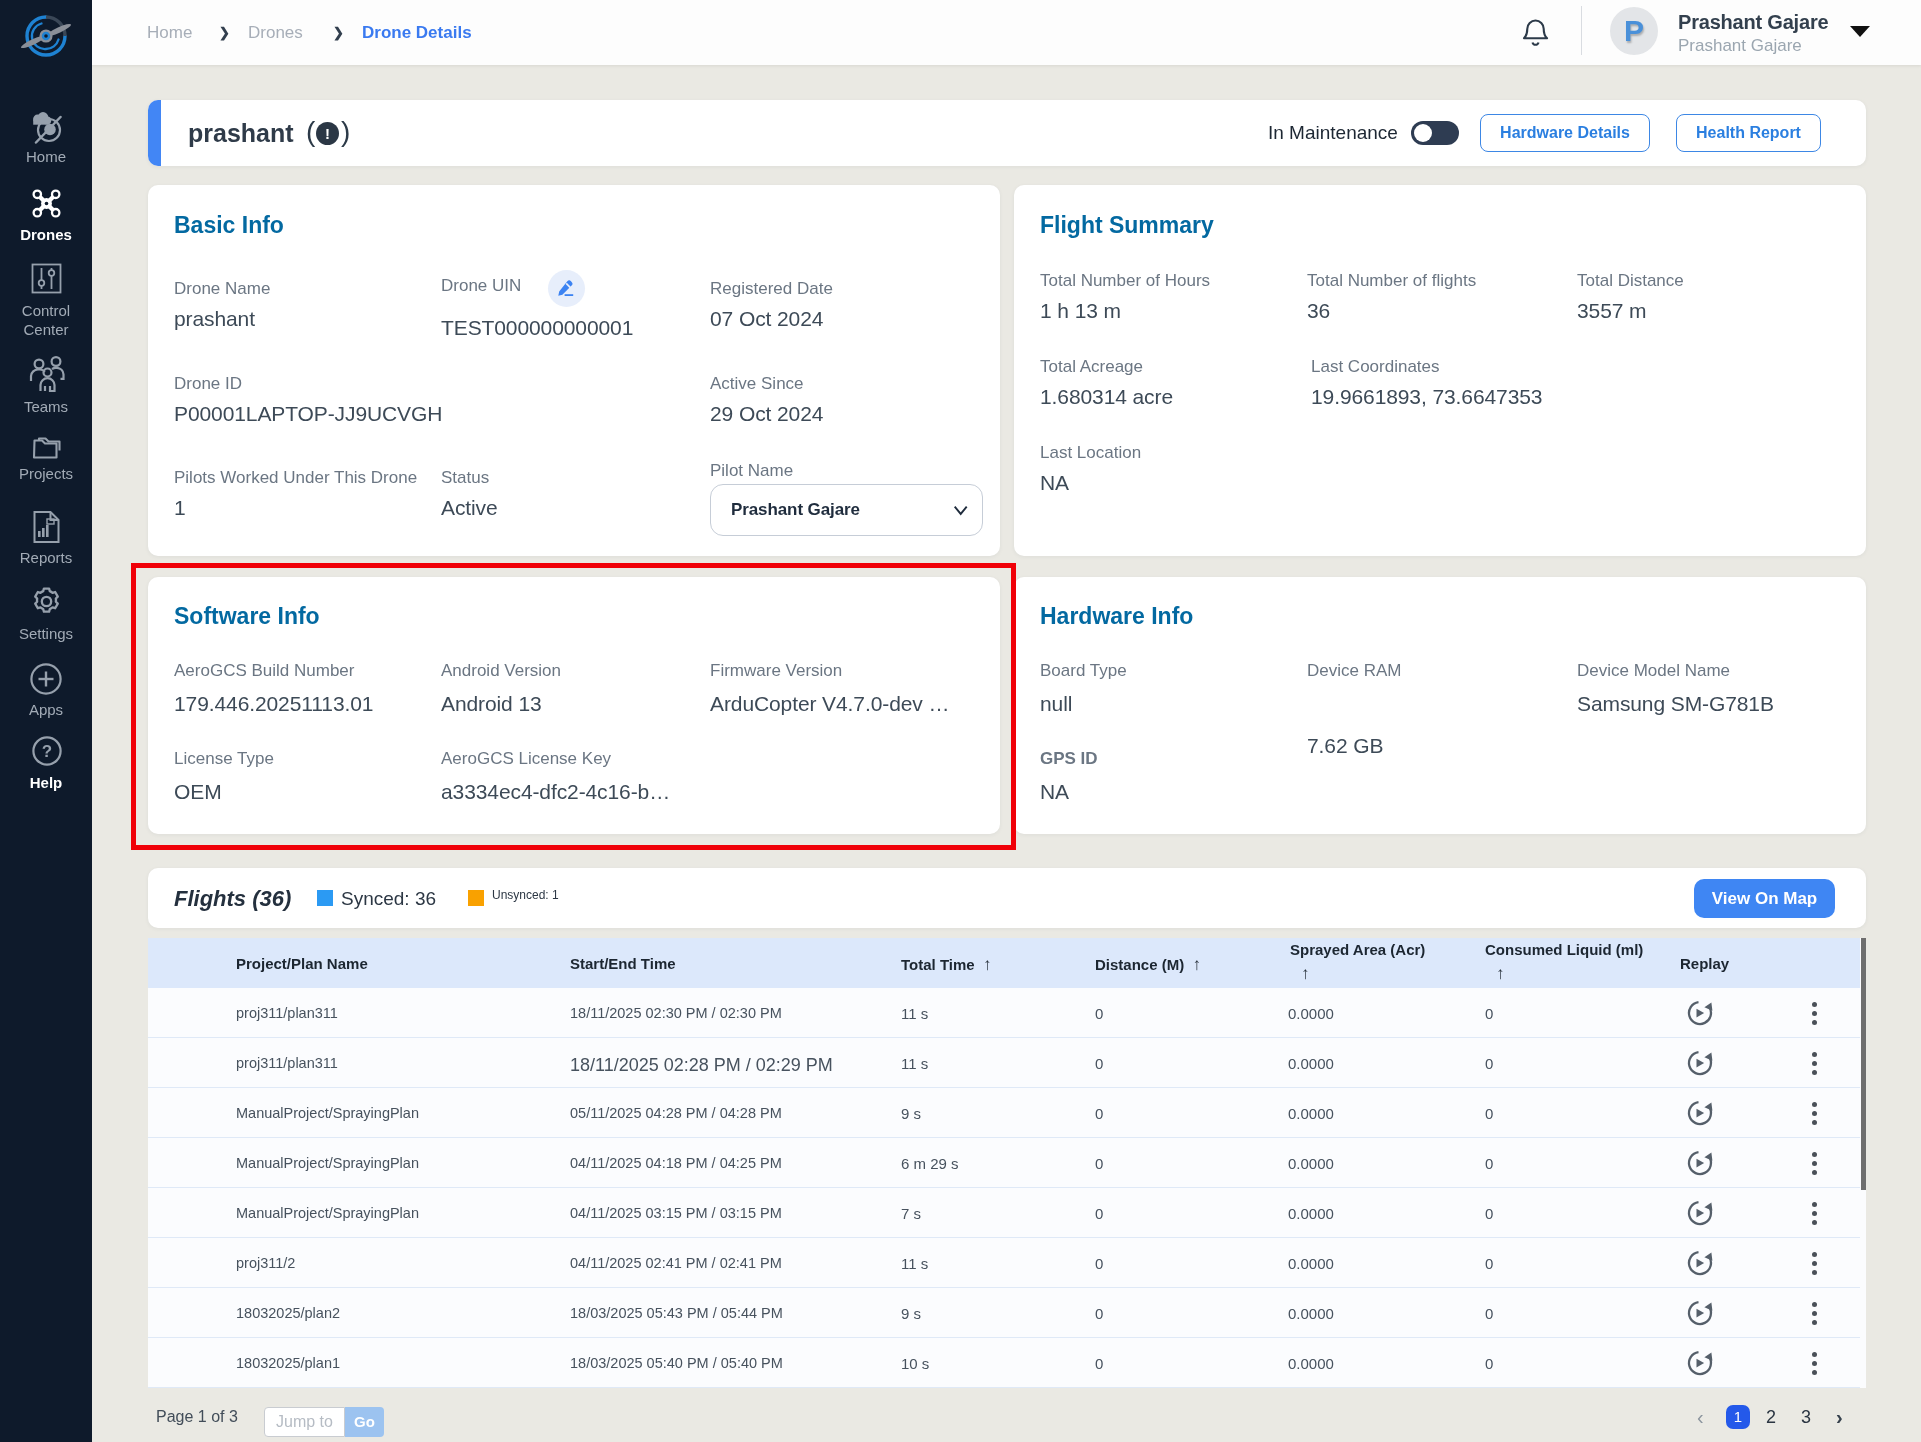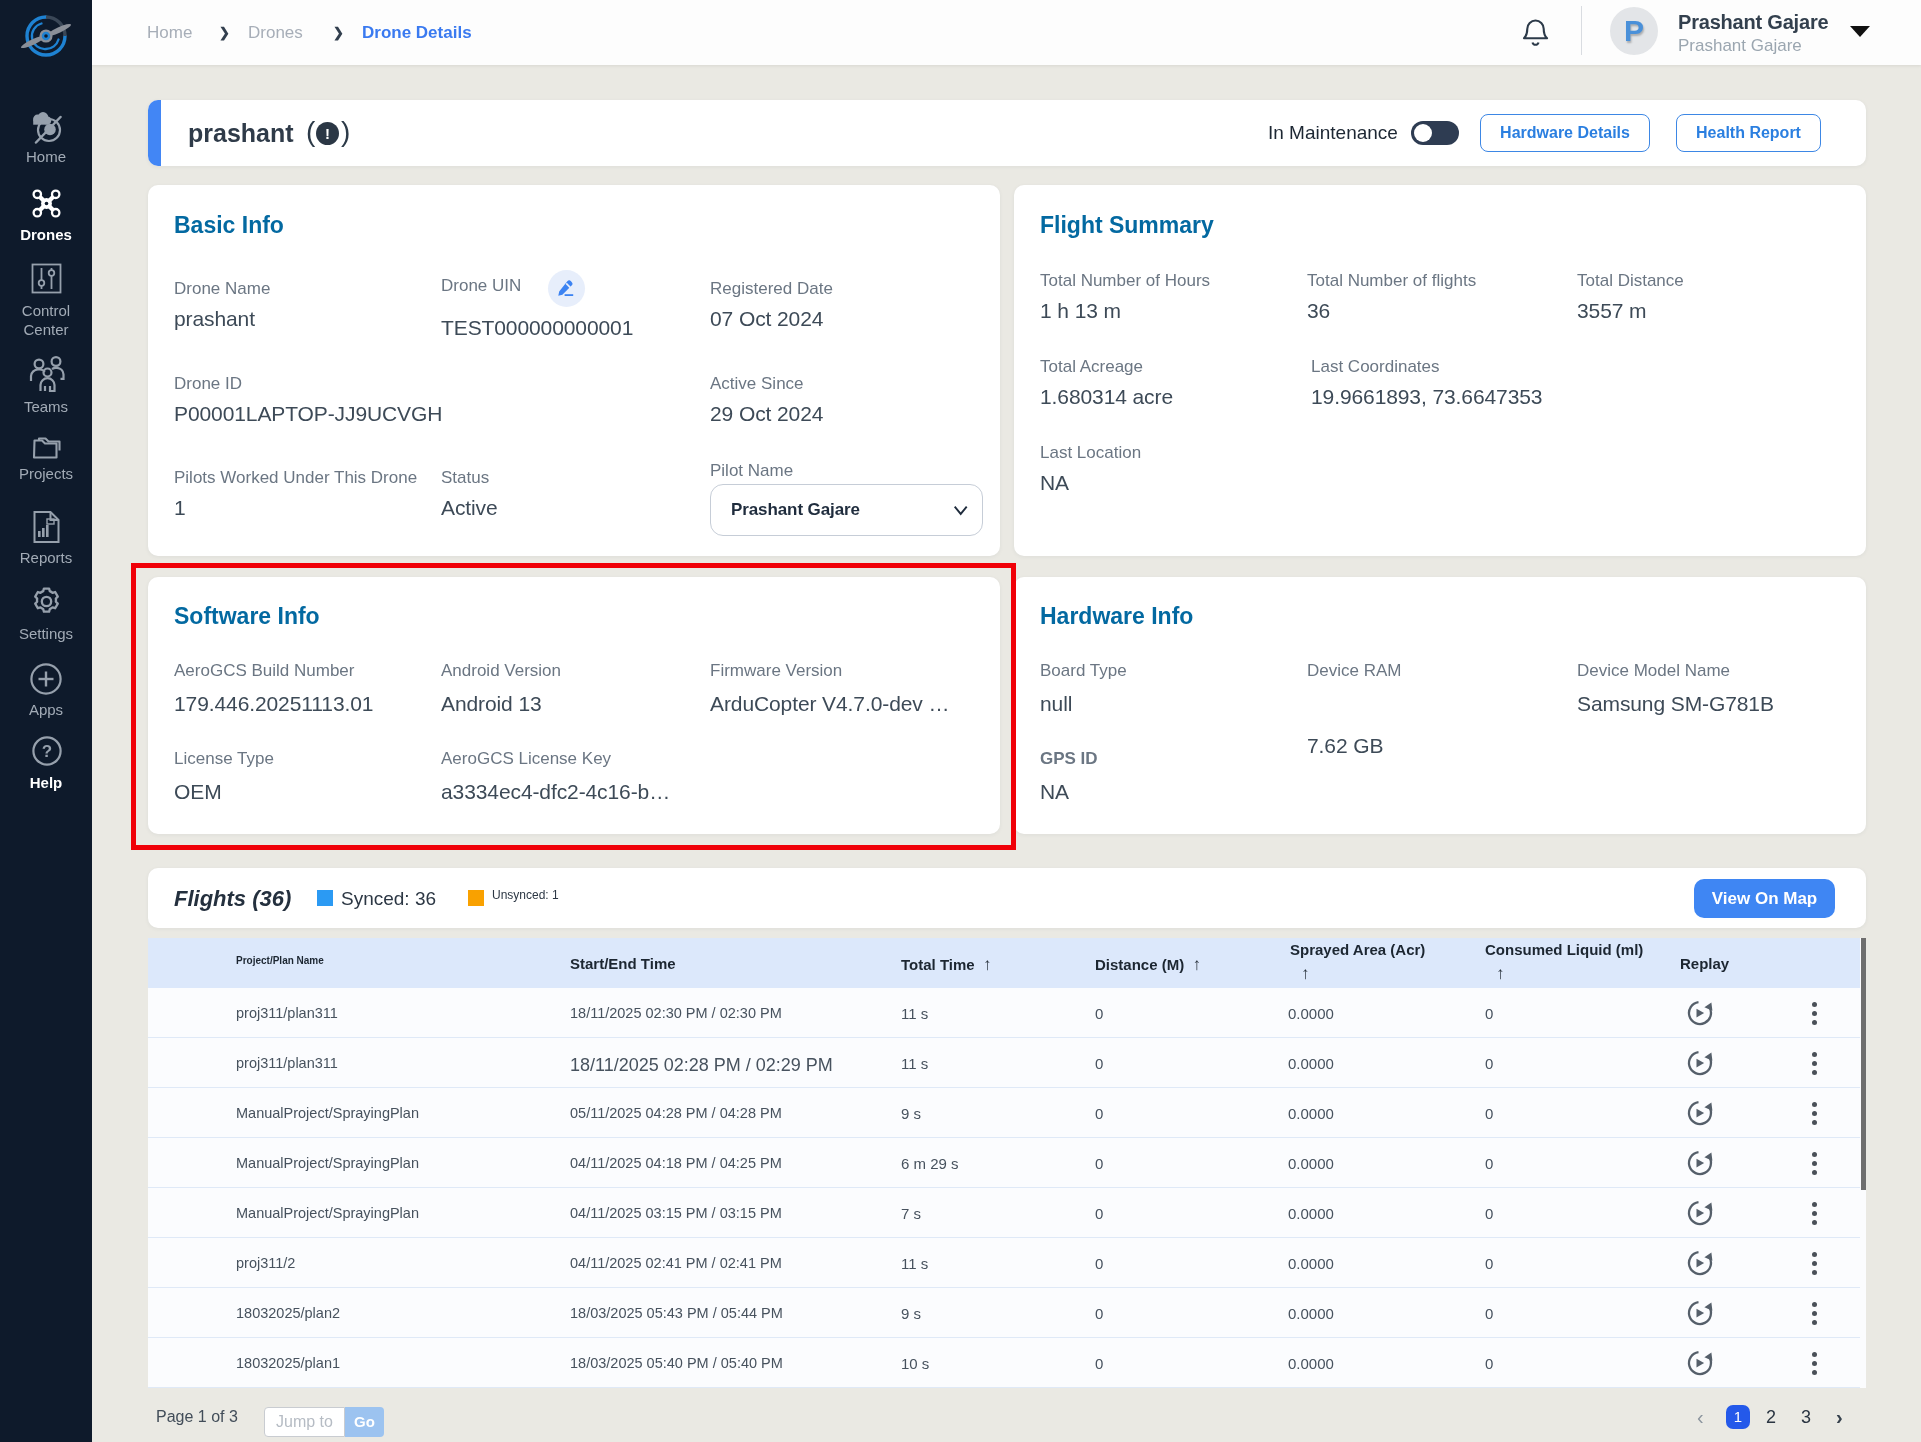--- a/index.html
+++ b/index.html
@@ -236,21 +236,21 @@
 <div class="abs" style="left:174px;top:886px;font-size:22px;font-weight:700;color:#24303e;font-style:italic;">Flights (36)</div>
 <div class="abs" style="left:317px;top:890px;width:16px;height:16px;background:#2b9af3;"></div>
 <div class="abs" style="left:341px;top:888px;font-size:19px;color:#2c3744;">Synced: 36</div>
 <div class="abs" style="left:468px;top:890px;width:16px;height:16px;background:#f9a100;"></div>
 <div class="abs" style="left:492px;top:888px;font-size:12px;color:#2c3744;">Unsynced: 1</div>
 <div class="abs" style="left:1694px;top:879px;width:141px;height:39px;border-radius:10px;background:#3f86f3;text-align:center;line-height:39px;font-size:17px;font-weight:700;color:#fff;">View On Map</div>
 
 <div class="abs" style="left:148px;top:938px;width:1718px;height:450px;background:#fbfcfe;"></div>
 <div class="abs" style="left:148px;top:938px;width:1718px;height:50px;background:#dce8fb;"></div>
 <div id="thead">
-    <div class="abs" style="left:236px;top:955px;font-size:10px;font-weight:700;color:#1c2631;white-space:nowrap;">Project/Plan Name</div>
+    <div class="abs" style="left:236px;top:955px;font-size:15px;font-weight:700;color:#1c2631;white-space:nowrap;">Project/Plan Name</div>
     <div class="abs" style="left:570px;top:955px;font-size:15px;font-weight:700;color:#1c2631;white-space:nowrap;">Start/End Time</div>
     <div class="abs" style="left:901px;top:955px;font-size:15px;font-weight:700;color:#1c2631;white-space:nowrap;">Total Time &nbsp;<span style="font-weight:400;font-size:17px;color:#2a333d;">↑</span></div>
     <div class="abs" style="left:1095px;top:955px;font-size:15px;font-weight:700;color:#1c2631;white-space:nowrap;">Distance (M) &nbsp;<span style="font-weight:400;font-size:17px;color:#2a333d;">↑</span></div>
     <div class="abs" style="left:1290px;top:941px;font-size:15px;font-weight:700;color:#1c2631;white-space:nowrap;">Sprayed Area (Acr)</div>
     <div class="abs" style="left:1301px;top:964px;font-size:15px;font-weight:700;color:#1c2631;white-space:nowrap;"><span style="font-weight:400;font-size:17px;color:#2a333d;">↑</span></div>
     <div class="abs" style="left:1485px;top:941px;font-size:15px;font-weight:700;color:#1c2631;white-space:nowrap;">Consumed Liquid (ml)</div>
     <div class="abs" style="left:1496px;top:964px;font-size:15px;font-weight:700;color:#1c2631;white-space:nowrap;"><span style="font-weight:400;font-size:17px;color:#2a333d;">↑</span></div>
     <div class="abs" style="left:1680px;top:955px;font-size:15px;font-weight:700;color:#1c2631;white-space:nowrap;">Replay</div>
   </div>
 <div id="tbody">

